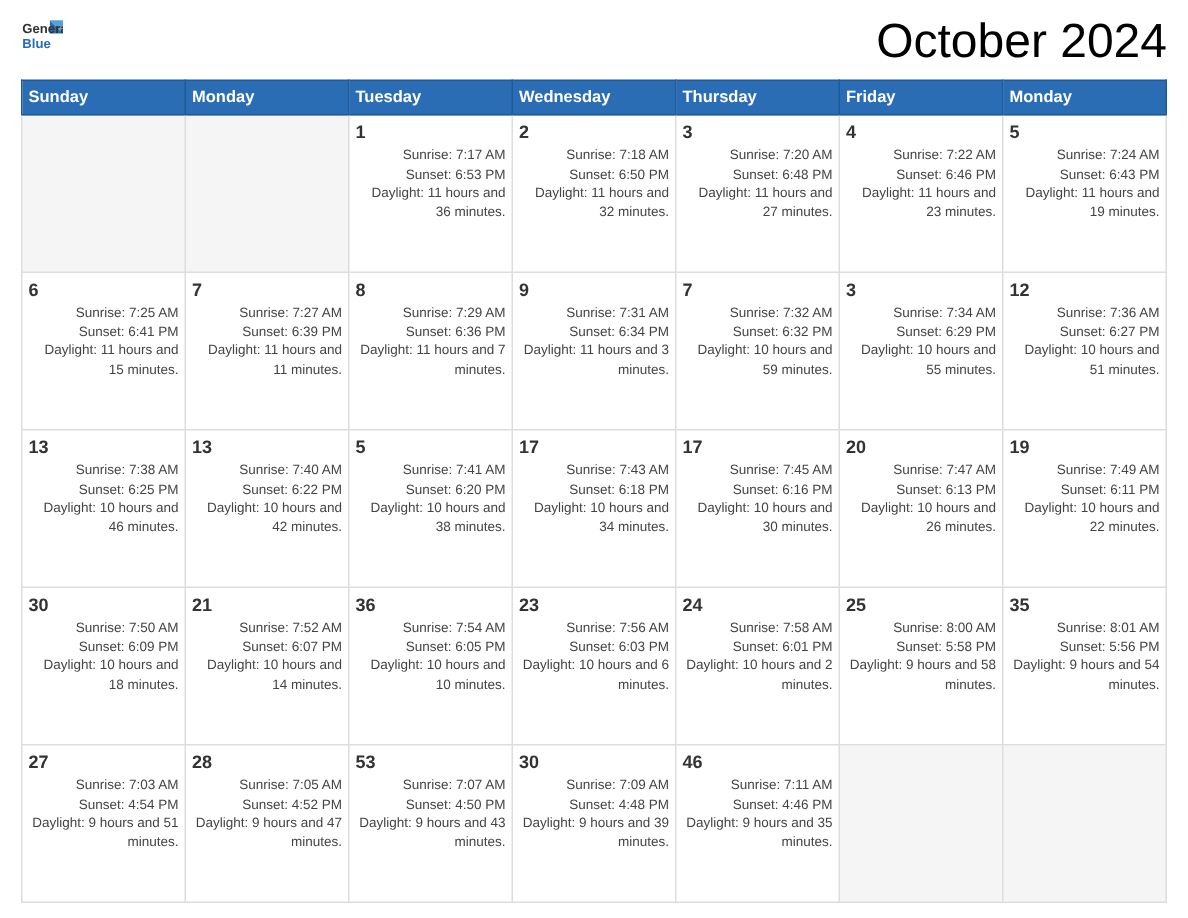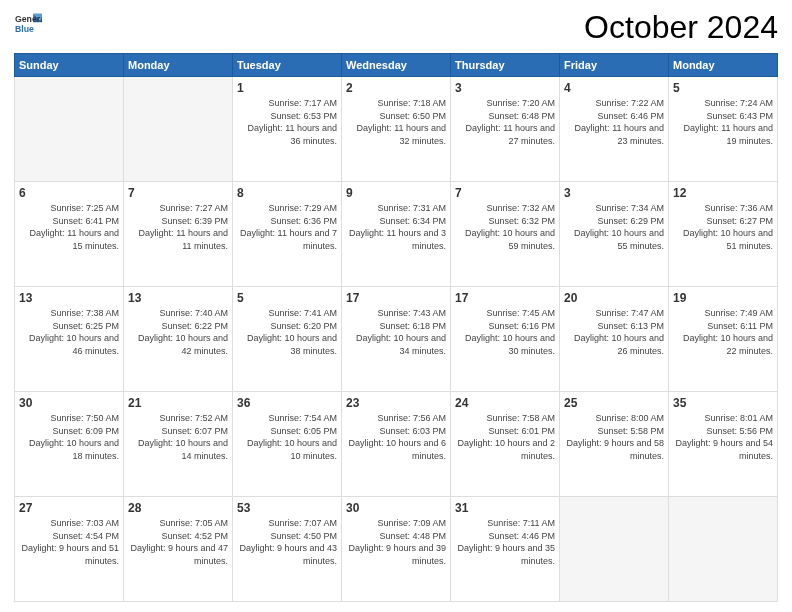--- a/index.html
+++ b/index.html
@@ -249,21 +249,21 @@
           </td>
           <td>
             <div class="day-number">53</div>
             <div class="day-detail">Sunrise: 7:07 AM<br>Sunset: 4:50 PM<br>Daylight: 9 hours and 43 minutes.</div>
           </td>
           <td>
             <div class="day-number">30</div>
             <div class="day-detail">Sunrise: 7:09 AM<br>Sunset: 4:48 PM<br>Daylight: 9 hours and 39 minutes.</div>
           </td>
           <td>
-            <div class="day-number">31</div>
+            <div class="day-number">46</div>
             <div class="day-detail">Sunrise: 7:11 AM<br>Sunset: 4:46 PM<br>Daylight: 9 hours and 35 minutes.</div>
           </td>
           <td class="empty"></td>
           <td class="empty"></td>
         </tr>
       </tbody>
   </table>
 </div>
 
 </body></html>

